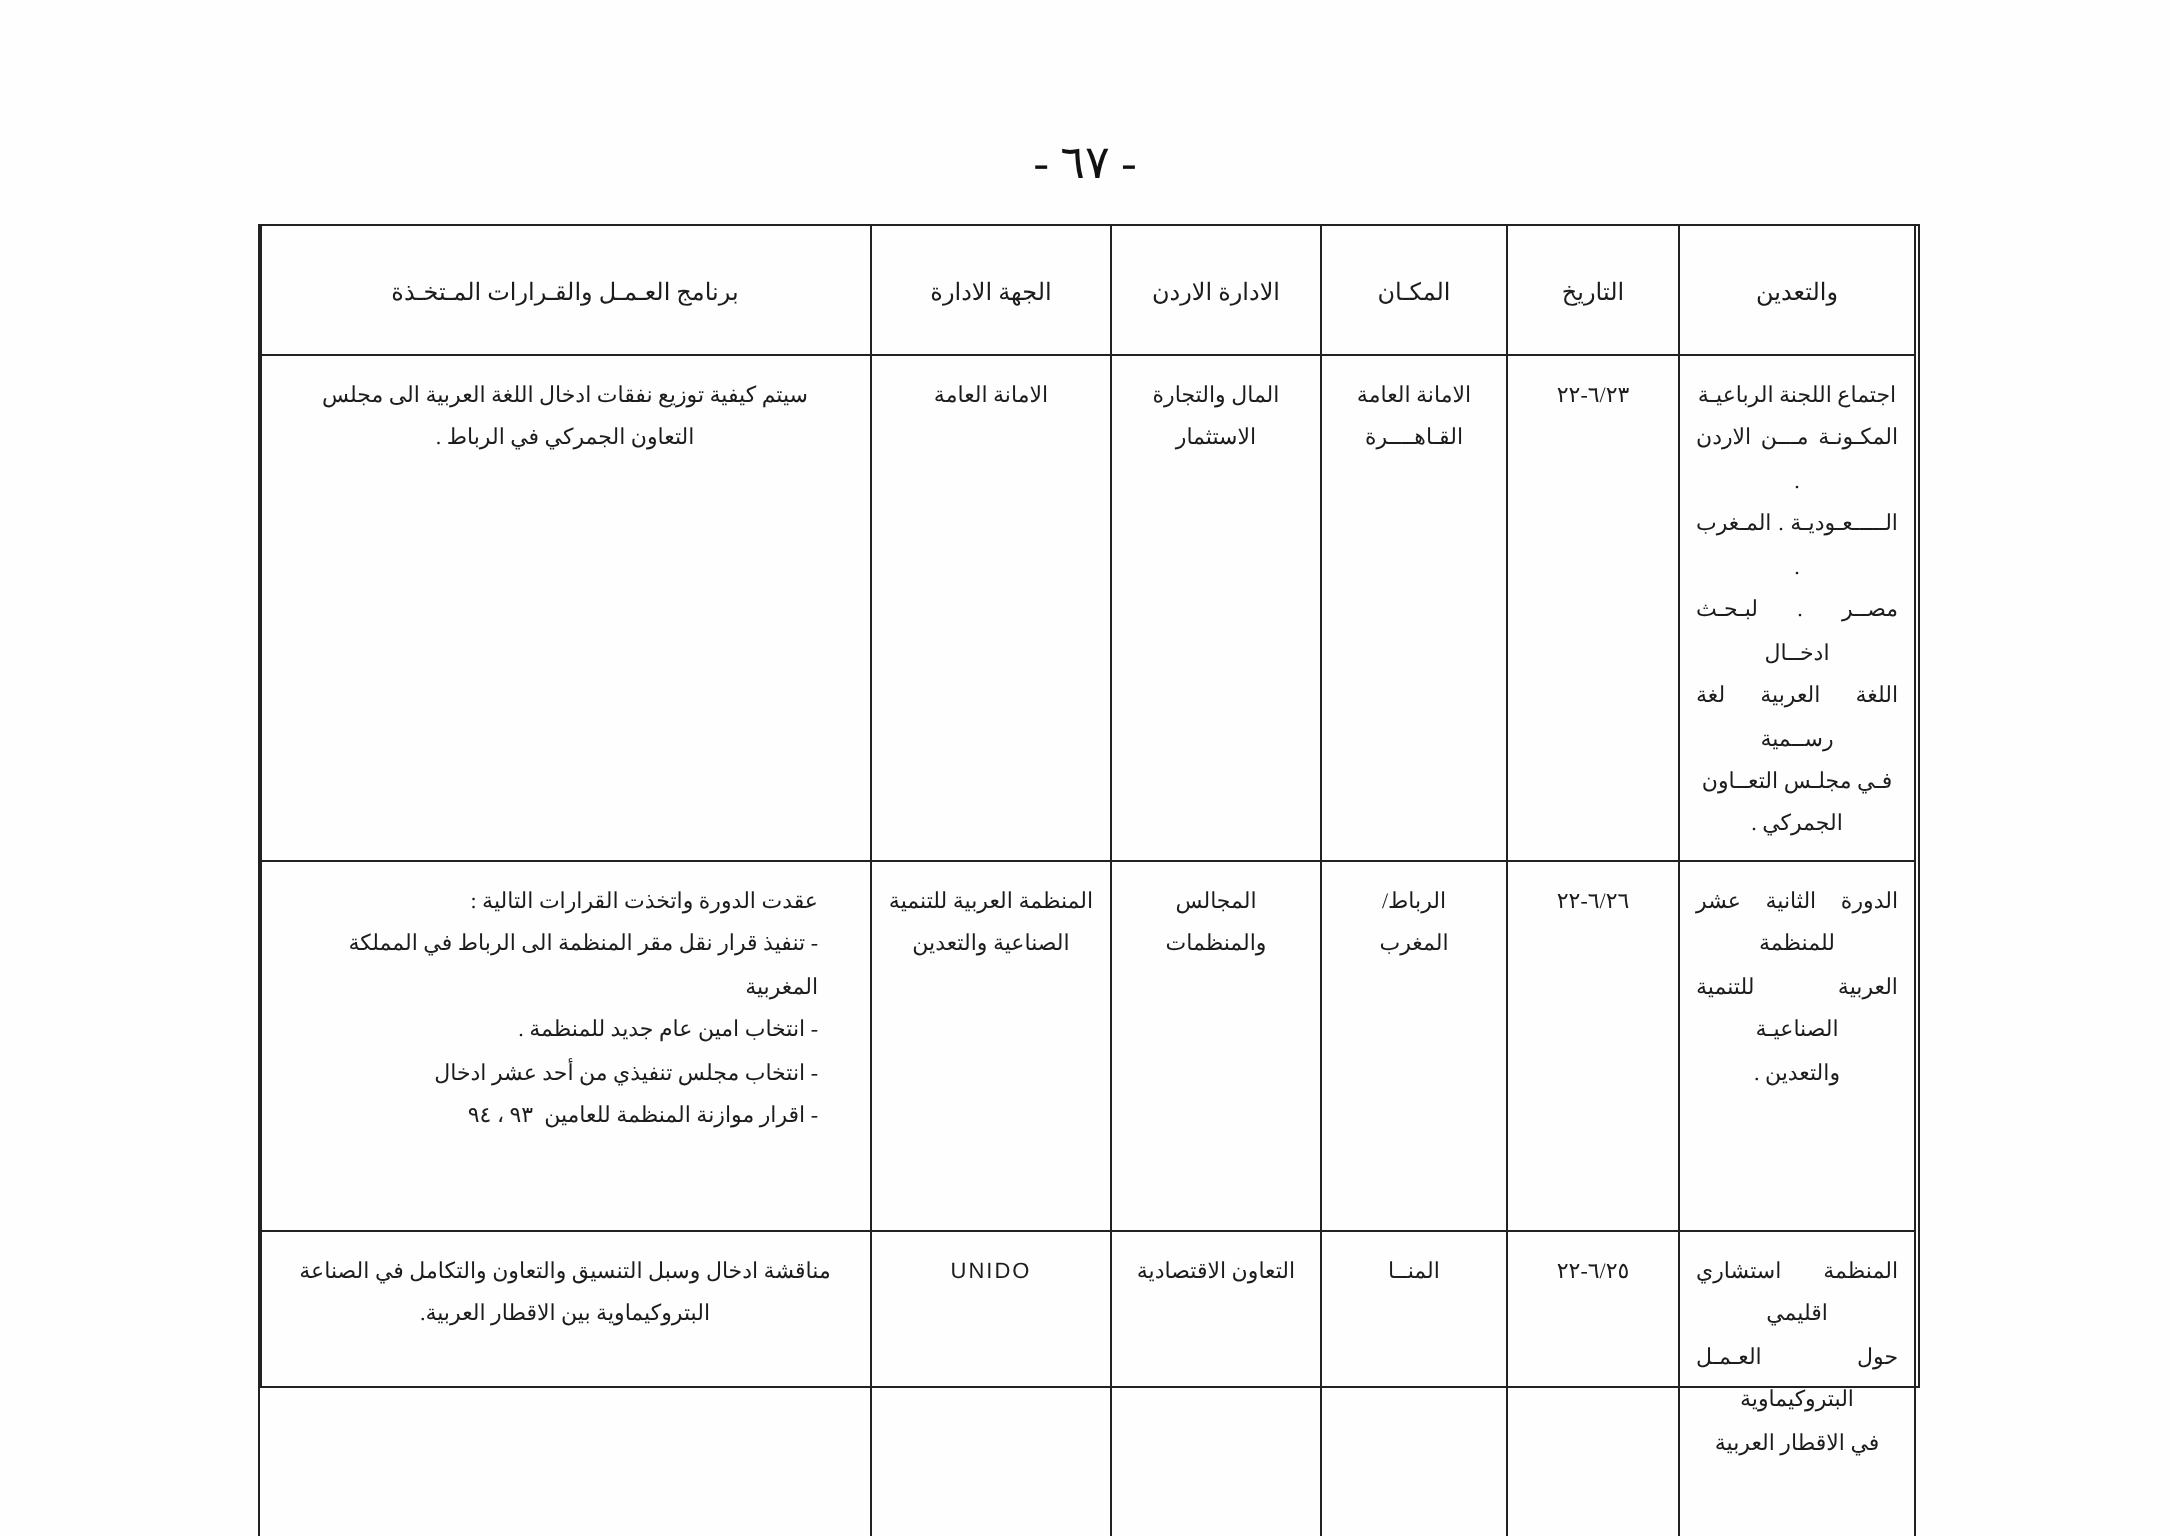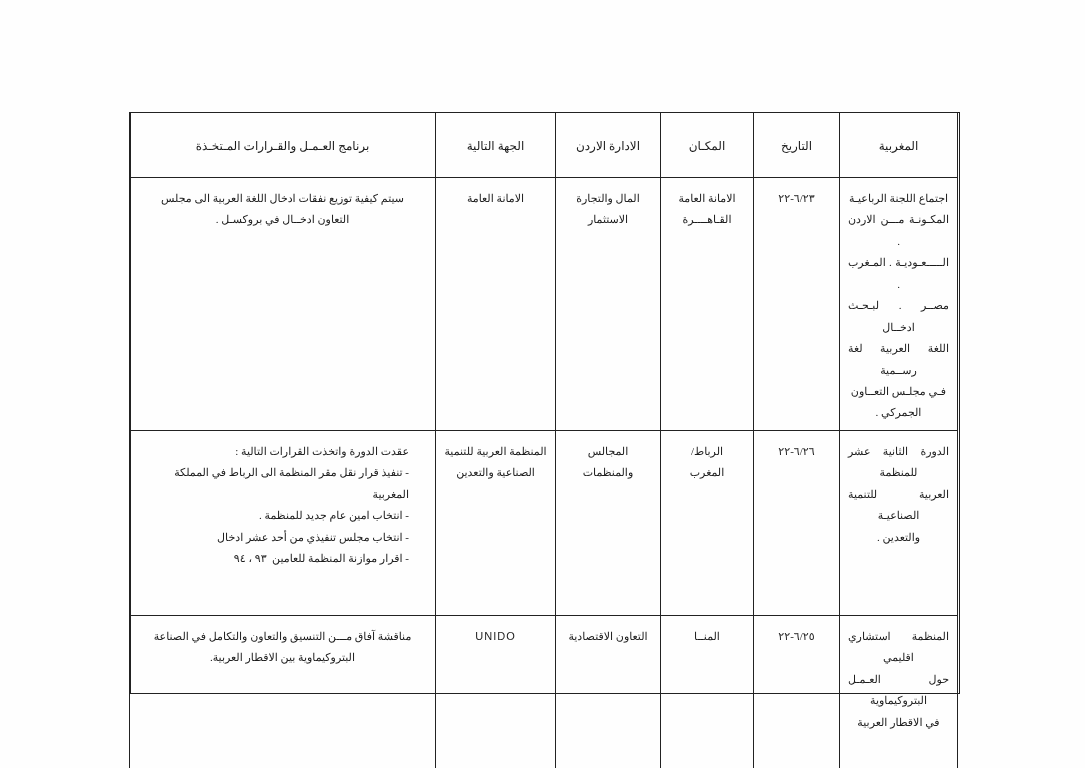--- a/index.html
+++ b/index.html
@@ -107,38 +107,39 @@
     height: 580px;
     border: 1px solid #222;
     pointer-events: none;
   }
 </style>
 </head>
 <body>
 
 <div class="page">
 
+  <div class="page-number">- ٦٧ -</div>
 
   <div class="table-wrap">
     <table class="doc-table">
       <colgroup>
         <col class="c-meeting">
         <col class="c-date">
         <col class="c-place">
         <col class="c-dept">
         <col class="c-side">
         <col class="c-program">
       </colgroup>
       <thead>
         <tr>
-          <th>المغربية</th>
+          <th>والتعدين</th>
           <th>التاريخ</th>
           <th>المكـان</th>
           <th>الادارة الاردن</th>
-          <th>الجهة التالية</th>
+          <th>الجهة الادارة</th>
           <th>برنامج العـمـل  والقـرارات المـتخـذة</th>
         </tr>
       </thead>
       <tbody>
           <tr class="row-1">
             <td class="cell-meeting">
               <span class="line">اجتماع اللجنة الرباعيـة</span>
               <span class="line">المكـونـة مـــن الاردن .</span>
               <span class="line">الـــــعـوديـة . المـغرب .</span>
               <span class="line">مصــر . لبـحـث ادخــال</span>
@@ -155,21 +156,21 @@
             </td>
             <td class="cell-dept">
               <span class="line">المال والتجارة</span>
               <span class="line">الاستثمار</span>
             </td>
             <td class="cell-side">
               <span class="line">الامانة العامة</span>
             </td>
             <td class="cell-program">
               <span class="line">سيتم كيفية توزيع نفقات ادخال اللغة العربية الى مجلس</span>
-              <span class="line">التعاون ادخــال في بروكسـل .</span>
+              <span class="line">التعاون الجمركي في الرباط .</span>
             </td>
           </tr>
           <tr class="row-2">
             <td class="cell-meeting">
               <span class="line">الدورة الثانية عشر للمنظمة</span>
               <span class="line">العربية للتنمية الصناعيـة</span>
               <span class="line">والتعدين .</span>
             </td>
             <td class="cell-date">
               <span class="line">٦/٢٦-٢٢</span>
@@ -205,21 +206,21 @@
             <td class="cell-place">
               <span class="line">المنــا</span>
             </td>
             <td class="cell-dept">
               <span class="line">التعاون الاقتصادية</span>
             </td>
             <td class="cell-side faint">
               <span class="line">UNIDO</span>
             </td>
             <td class="cell-program">
-              <span class="line">مناقشة آفاق مـــن التنسيق والتعاون والتكامل في الصناعة</span>
+              <span class="line">مناقشة ادخال وسبل التنسيق والتعاون والتكامل في الصناعة</span>
               <span class="line">البتروكيماوية بين الاقطار العربية.</span>
             </td>
           </tr>
         </tbody>
     </table>
   </div>
 
   <div class="outer-frame"></div>
 </div>
 

